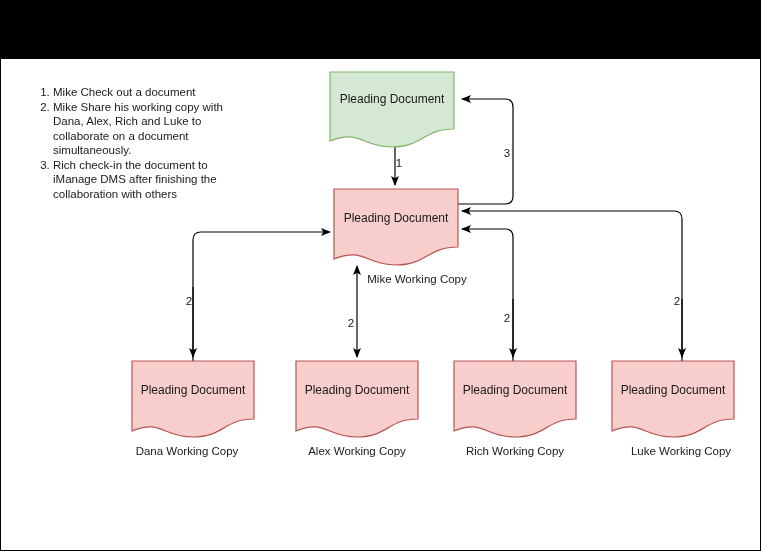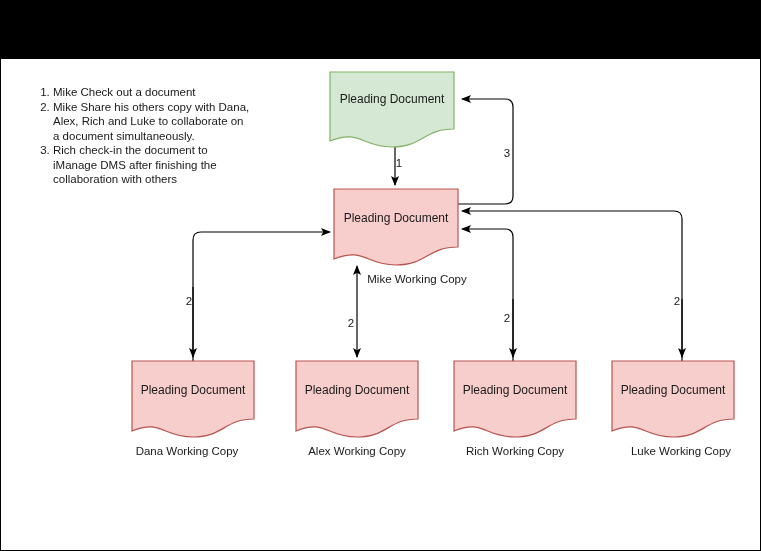--- a/index.html
+++ b/index.html
@@ -85,21 +85,21 @@
 <body>
 
 <div id="app">
 
   <div id="letterbox-top"></div>
 
   <div id="canvas">
 
     <ol class="notes-list">
       <li>Mike Check out a document</li>
-      <li>Mike Share his others copy with Dana, Alex, Rich and Luke to collaborate on a document simultaneously.</li>
+      <li>Mike Share his working copy with Dana, Alex, Rich and Luke to collaborate on a document simultaneously.</li>
       <li>Rich check-in the document to iManage DMS after finishing the collaboration with others</li>
     </ol>
 
     <svg id="diagram-svg" viewBox="0 0 761 493">
       <defs>
         <marker id="arrowhead" markerWidth="10" markerHeight="8" refX="9" refY="4" orient="auto" markerUnits="userSpaceOnUse">
           <path d="M0,0 L10,4 L0,8 L2.2,4 Z" fill="#000000"></path>
         </marker>
       </defs>
 

